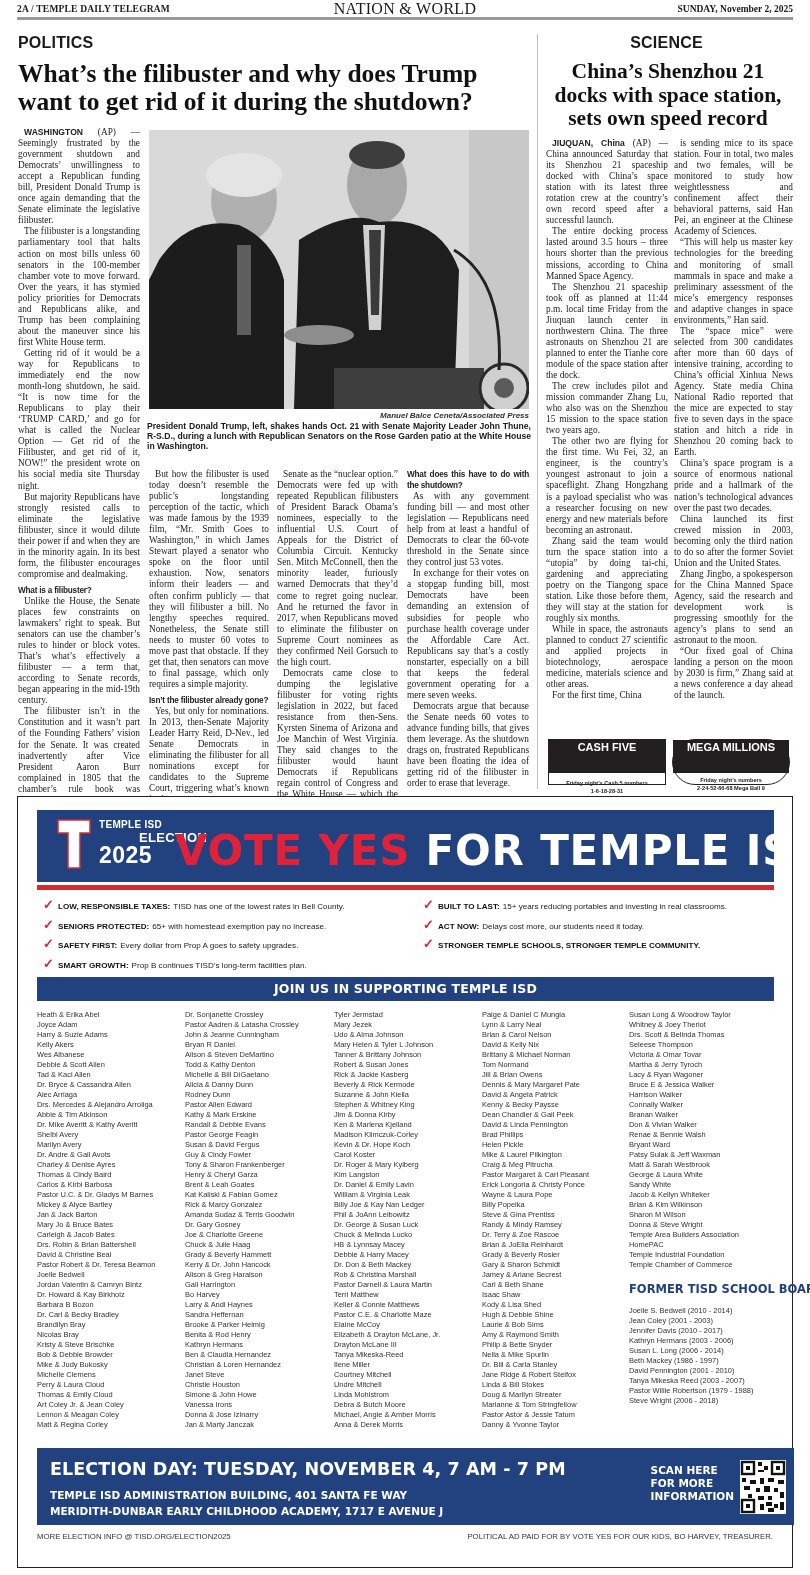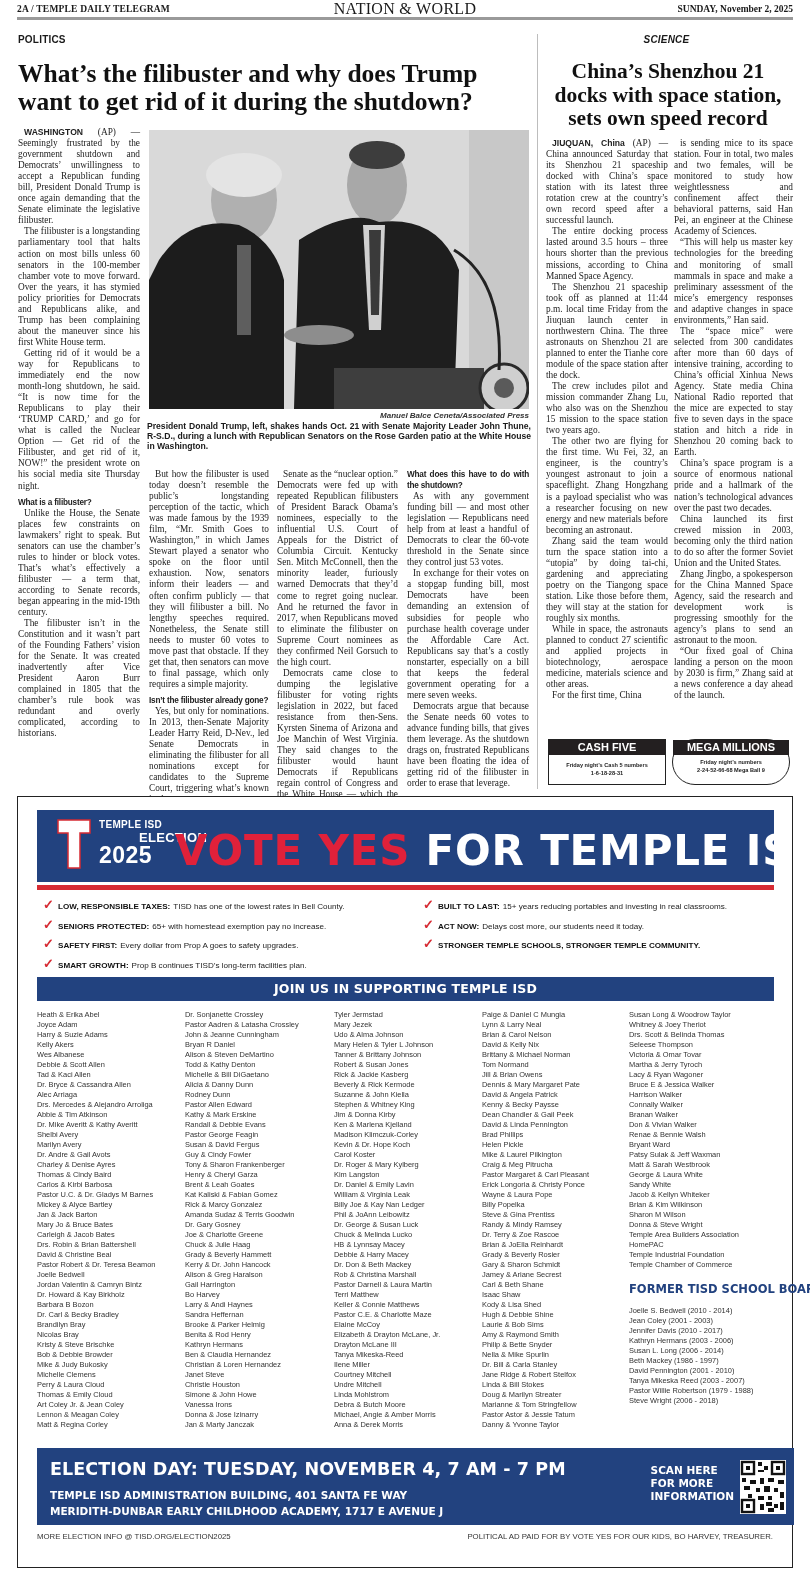--- a/index.html
+++ b/index.html
@@ -2,37 +2,37 @@
 <html><head>
 <meta charset="utf-8">
 <style>
   * { box-sizing: border-box; margin: 0; padding: 0; }
   body { width: 810px; height: 1575px; background: #fff; font-family: "Liberation Serif", serif; color: #1a1a1a; position: relative; overflow: hidden; }
   .masthead { position: absolute; left: 17px; top: 0; width: 776px; height: 20px; border-bottom: 3px solid #9a9a9a; }
   .mh-left { position: absolute; left: 0; top: 4px; font-size: 9.5px; font-weight: bold; letter-spacing: 0.2px; }
   .mh-center { position: absolute; left: 0; right: 0; top: 0; text-align: center; font-size: 16px; letter-spacing: 0.3px; }
   .mh-right { position: absolute; right: 0; top: 4px; font-size: 9.5px; font-weight: bold; }
 
-  .section-label { position: absolute; font-family: "Liberation Sans", sans-serif; font-weight: bold; font-size: 10px; letter-spacing: 0.2px; }
+  .section-label { position: absolute; font-family: "Liberation Sans", sans-serif; font-weight: bold; font-size: 16px; letter-spacing: 0.2px; }
   .headline { position: absolute; font-weight: bold; line-height: 1.08; color: #111; }
   .vrule { position: absolute; left: 537px; top: 34px; width: 1px; height: 755px; background: #bdbdbd; }
 
   .col { position: absolute; font-size: 9.3px; line-height: 11.05px; text-align: justify; hyphens: auto; color: #222; }
   .col p { text-indent: 6px; margin-bottom: 0; }
   .col p.first { text-indent: 6px; }
   .dateline { font-family: "Liberation Sans", sans-serif; font-weight: bold; font-size: 8.6px; }
   .subhead { font-family: "Liberation Sans", sans-serif; font-weight: bold; font-size: 8.2px; line-height: 11px; margin: 5px 0 4px 0; text-indent: 0 !important; letter-spacing: -0.2px; }
 
   .photo { position: absolute; left: 149px; top: 130px; width: 380px; height: 279px; background: linear-gradient(90deg, #dcdcdc 0%, #e6e6e6 60%, #cfcfcf 100%); overflow: hidden; }
   .photo svg { width: 100%; height: 100%; display: block; }
   .credit { position: absolute; left: 149px; top: 411px; width: 380px; text-align: right; font-family: "Liberation Sans", sans-serif; font-style: italic; font-weight: bold; font-size: 8px; color: #333; }
   .caption { position: absolute; left: 147px; top: 421px; width: 384px; font-family: "Liberation Sans", sans-serif; font-weight: bold; font-size: 8.6px; line-height: 10px; text-align: justify; }
 
   .lotto { position: absolute; top: 739px; width: 118px; height: 46px; border: 1px solid #222; }
-  .lotto-head { background: #231f20; color: #fff; font-family: "Liberation Sans", sans-serif; font-weight: bold; font-size: 11px; text-align: center; height: 15px; line-height: 15px; }
+  .lotto-head { background: #231f20; color: #fff; font-family: "Liberation Sans", sans-serif; font-weight: bold; font-size: 11px; text-align: center; height: 33px; line-height: 15px; }
   .lotto-body { font-family: "Liberation Sans", sans-serif; font-size: 5.6px; text-align: center; padding-top: 6px; line-height: 8px; color: #222; font-weight: bold; }
 
   .ad { position: absolute; left: 17px; top: 796px; width: 776px; height: 772px; border: 1px solid #222; background: #fff; }
   .ad-banner { position: absolute; left: 19px; top: 13px; width: 737px; height: 72px; background: #22427f; }
   .ad-redline { position: absolute; left: 19px; top: 88px; width: 737px; height: 5px; background: #d62b33; }
   .logo-T { position: absolute; left: 20px; top: 9px; width: 34px; height: 50px; }
   .logo-text { position: absolute; left: 62px; top: 10px; font-family: "Liberation Sans", sans-serif; font-weight: bold; color: #fff; line-height: 1; }
   .logo-text .l1 { font-size: 10px; letter-spacing: 0.3px; }
   .logo-text .l2 { font-size: 13px; letter-spacing: 0.3px; margin-top: 1px; padding-left: 40px; }
   .logo-text .l3 { font-size: 23px; letter-spacing: 0.5px; margin-top: 0px; }
@@ -67,20 +67,21 @@
   <div class="mh-right">SUNDAY, November 2, 2025</div>
 </div>
 
 <div class="section-label" style="left:18px; top:34px;">POLITICS</div>
 <div class="headline" style="left:18px; top:60px; width:515px; font-size:25.5px;">What’s the filibuster and why does Trump want to get rid of it during the shutdown?</div>
 
 <div class="col" style="left:18px; top:127px; width:122px;">
   <p class="first"><span class="dateline">WASHINGTON</span><span> (AP) — </span><span>Seemingly frustrated by the government shutdown and Democrats’ unwillingness to accept a Republican funding bill, President Donald Trump is once again demanding that the Senate eliminate the legislative filibuster.</span></p>
   <p>The filibuster is a longstanding parliamentary tool that halts action on most bills unless 60 senators in the 100-member chamber vote to move forward. Over the years, it has stymied policy priorities for Democrats and Republicans alike, and Trump has been complaining about the maneuver since his first White House term.</p>
   <p>Getting rid of it would be a way for Republicans to immediately end the now month-long shutdown, he said. “It is now time for the Republicans to play their ‘TRUMP CARD,’ and go for what is called the Nuclear Option — Get rid of the Filibuster, and get rid of it, NOW!” the president wrote on his social media site Thursday night.</p>
+  <p>But majority Republicans have strongly resisted calls to eliminate the legislative filibuster, since it would dilute their power if and when they are in the minority again. In its best form, the filibuster encourages compromise and dealmaking.</p>
   <p class="subhead">What is a filibuster?</p>
   <p>Unlike the House, the Senate places few constraints on lawmakers’ right to speak. But senators can use the chamber’s rules to hinder or block votes. That’s what’s effectively a filibuster — a term that, according to Senate records, began appearing in the mid-19th century.</p>
   <p>The filibuster isn’t in the Constitution and it wasn’t part of the Founding Fathers’ vision for the Senate. It was created inadvertently after Vice President Aaron Burr complained in 1805 that the chamber’s rule book was redundant and overly complicated, according to historians.</p>
 </div>
 
 <div class="photo">
   <svg viewBox="0 0 380 279" preserveAspectRatio="none">
     <rect width="380" height="279" fill="#d9d9d9"></rect>
     <rect x="320" y="0" width="60" height="279" fill="#c8c8c8"></rect>
 
@@ -118,21 +119,21 @@
 
 <div class="col" style="left:407px; top:469px; width:122px;">
   <p class="subhead" style="margin-top:0;">What does this have to do with the shutdown?</p>
   <p>As with any government funding bill — and most other legislation — Republicans need help from at least a handful of Democrats to clear the 60-vote threshold in the Senate since they control just 53 votes.</p>
   <p>In exchange for their votes on a stopgap funding bill, most Democrats have been demanding an extension of subsidies for people who purchase health coverage under the Affordable Care Act. Republicans say that’s a costly nonstarter, especially on a bill that keeps the federal government operating for a mere seven weeks.</p>
   <p>Democrats argue that because the Senate needs 60 votes to advance funding bills, that gives them leverage. As the shutdown drags on, frustrated Republicans have been floating the idea of getting rid of the filibuster in order to erase that leverage.</p>
 </div>
 
 <div class="vrule"></div>
 
-<div class="section-label" style="left:540px; width:253px; top:34px; text-align:center;font-style:italic;">SCIENCE</div>
+<div class="section-label" style="left:540px; width:253px; top:34px; text-align:center;">SCIENCE</div>
 <div class="headline" style="left:543px; top:60px; width:250px; font-size:21.5px; text-align:center; line-height:1.1;">China’s Shenzhou 21 docks with space station, sets own speed record</div>
 
 <div class="col" style="left:546px; top:138px; width:122px;">
   <p class="first"><span class="dateline">JIUQUAN, China</span><span> (AP) — </span><span>China announced Saturday that its Shenzhou 21 spaceship docked with China’s space station with its latest three rotation crew at the country’s own record speed after a successful launch.</span></p>
   <p>The entire docking process lasted around 3.5 hours – three hours shorter than the previous missions, according to China Manned Space Agency.</p>
   <p>The Shenzhou 21 spaceship took off as planned at 11:44 p.m. local time Friday from the Jiuquan launch center in northwestern China. The three astronauts on Shenzhou 21 are planned to enter the Tianhe core module of the space station after the dock.</p>
   <p>The crew includes pilot and mission commander Zhang Lu, who also was on the Shenzhou 15 mission to the space station two years ago.</p>
   <p>The other two are flying for the first time. Wu Fei, 32, an engineer, is the country’s youngest astronaut to join a spaceflight. Zhang Hongzhang is a payload specialist who was a researcher focusing on new energy and new materials before becoming an astronaut.</p>
   <p>Zhang said the team would turn the space station into a “utopia” by doing tai-chi, gardening and appreciating poetry on the Tiangong space station. Like those before them, they will stay at the station for roughly six months.</p>
   <p>While in space, the astronauts planned to conduct 27 scientific and applied projects in biotechnology, aerospace medicine, materials science and other areas.</p>

